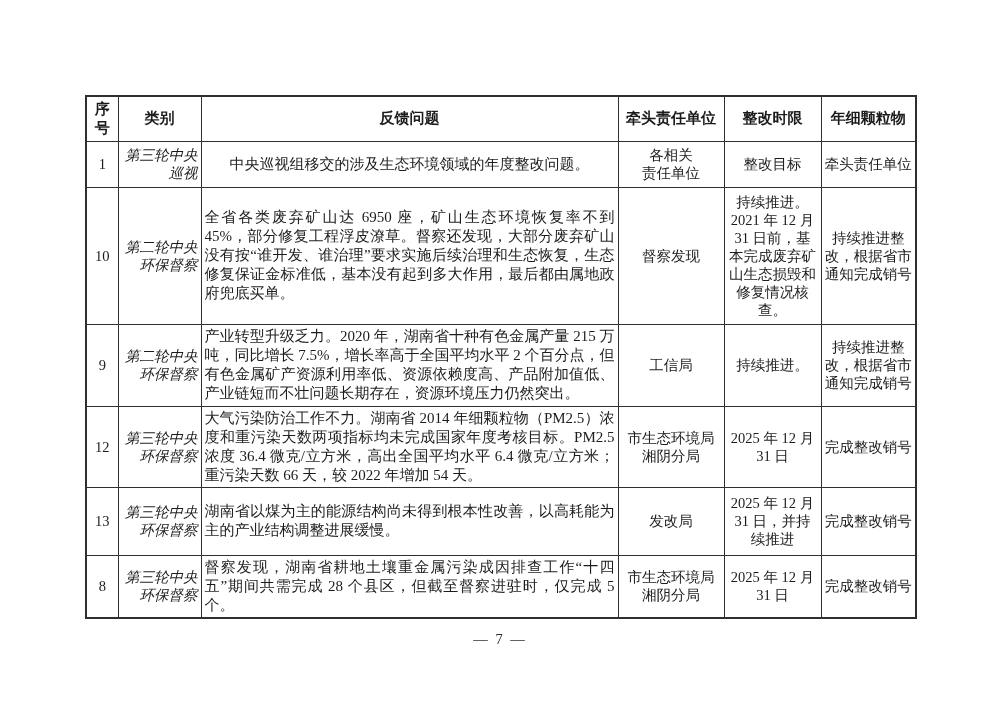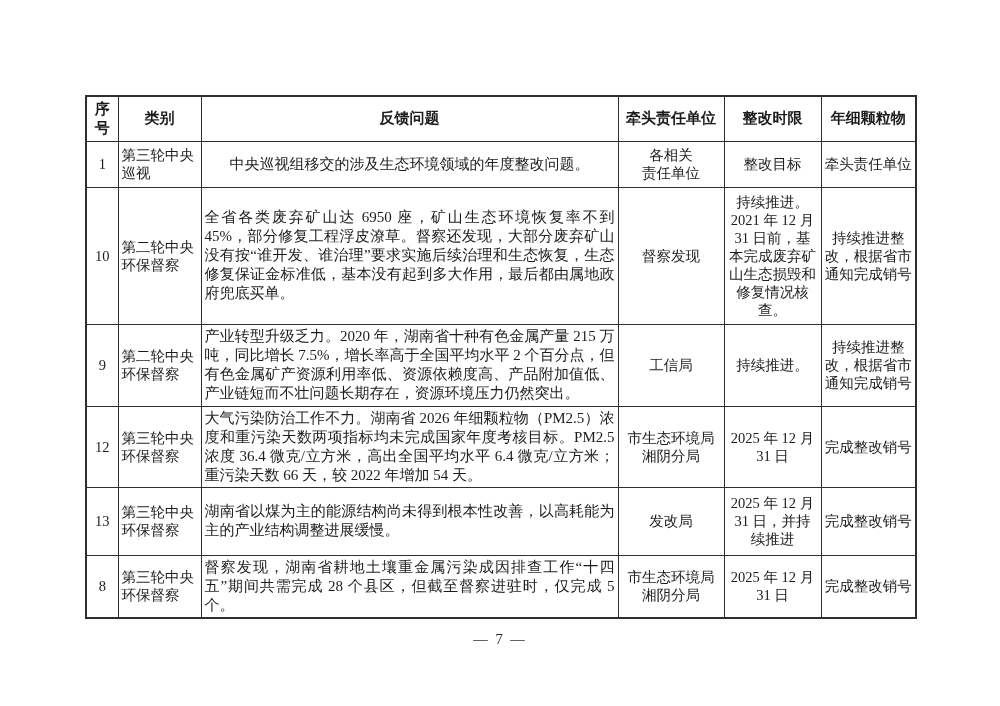--- a/index.html
+++ b/index.html
@@ -29,21 +29,21 @@
   }
   th {
     font-size: 15px;
     font-weight: bold;
     text-align: center;
     white-space: pre-line;
     line-height: 19px;
   }
   td { font-size: 14.5px; line-height: 18px; }
   td.c-no   { text-align: center; }
-  td.c-cat  { text-align: left; white-space: pre-line; padding: 2px 1px; }
+  td.c-cat  { text-align: right; white-space: pre-line; padding: 2px 1px; font-style: italic; }
   td.c-prob {
     font-size: 15px;
     line-height: 19px;
     text-align: justify;
     text-justify: inter-ideograph;
     padding: 4px 7px;
   }
   td.c-prob.center { text-align: center; }
   td.c-unit, td.c-dl, td.c-tg {
     text-align: center;
@@ -121,21 +121,21 @@
 环保督察</td>
         <td class="c-prob">产业转型升级乏力。2020 年，湖南省十种有色金属产量 215 万吨，同比增长 7.5%，增长率高于全国平均水平 2 个百分点，但有色金属矿产资源利用率低、资源依赖度高、产品附加值低、产业链短而不壮问题长期存在，资源环境压力仍然突出。</td>
         <td class="c-unit">工信局</td>
         <td class="c-dl">持续推进。</td>
         <td class="c-tg">持续推进整改，根据省市通知完成销号</td>
       </tr>
       <tr class="rh-12">
         <td class="c-no">12</td>
         <td class="c-cat">第三轮中央
 环保督察</td>
-        <td class="c-prob">大气污染防治工作不力。湖南省 2026 年细颗粒物（PM2.5）浓度和重污染天数两项指标均未完成国家年度考核目标。PM2.5 浓度 36.4 微克/立方米，高出全国平均水平 6.4 微克/立方米；重污染天数 66 天，较 2022 年增加 54 天。</td>
+        <td class="c-prob">大气污染防治工作不力。湖南省 2014 年细颗粒物（PM2.5）浓度和重污染天数两项指标均未完成国家年度考核目标。PM2.5 浓度 36.4 微克/立方米，高出全国平均水平 6.4 微克/立方米；重污染天数 66 天，较 2022 年增加 54 天。</td>
         <td class="c-unit">市生态环境局
 湘阴分局</td>
         <td class="c-dl">2025 年 12 月
 31 日</td>
         <td class="c-tg">完成整改销号</td>
       </tr>
       <tr class="rh-13">
         <td class="c-no">13</td>
         <td class="c-cat">第三轮中央
 环保督察</td>

